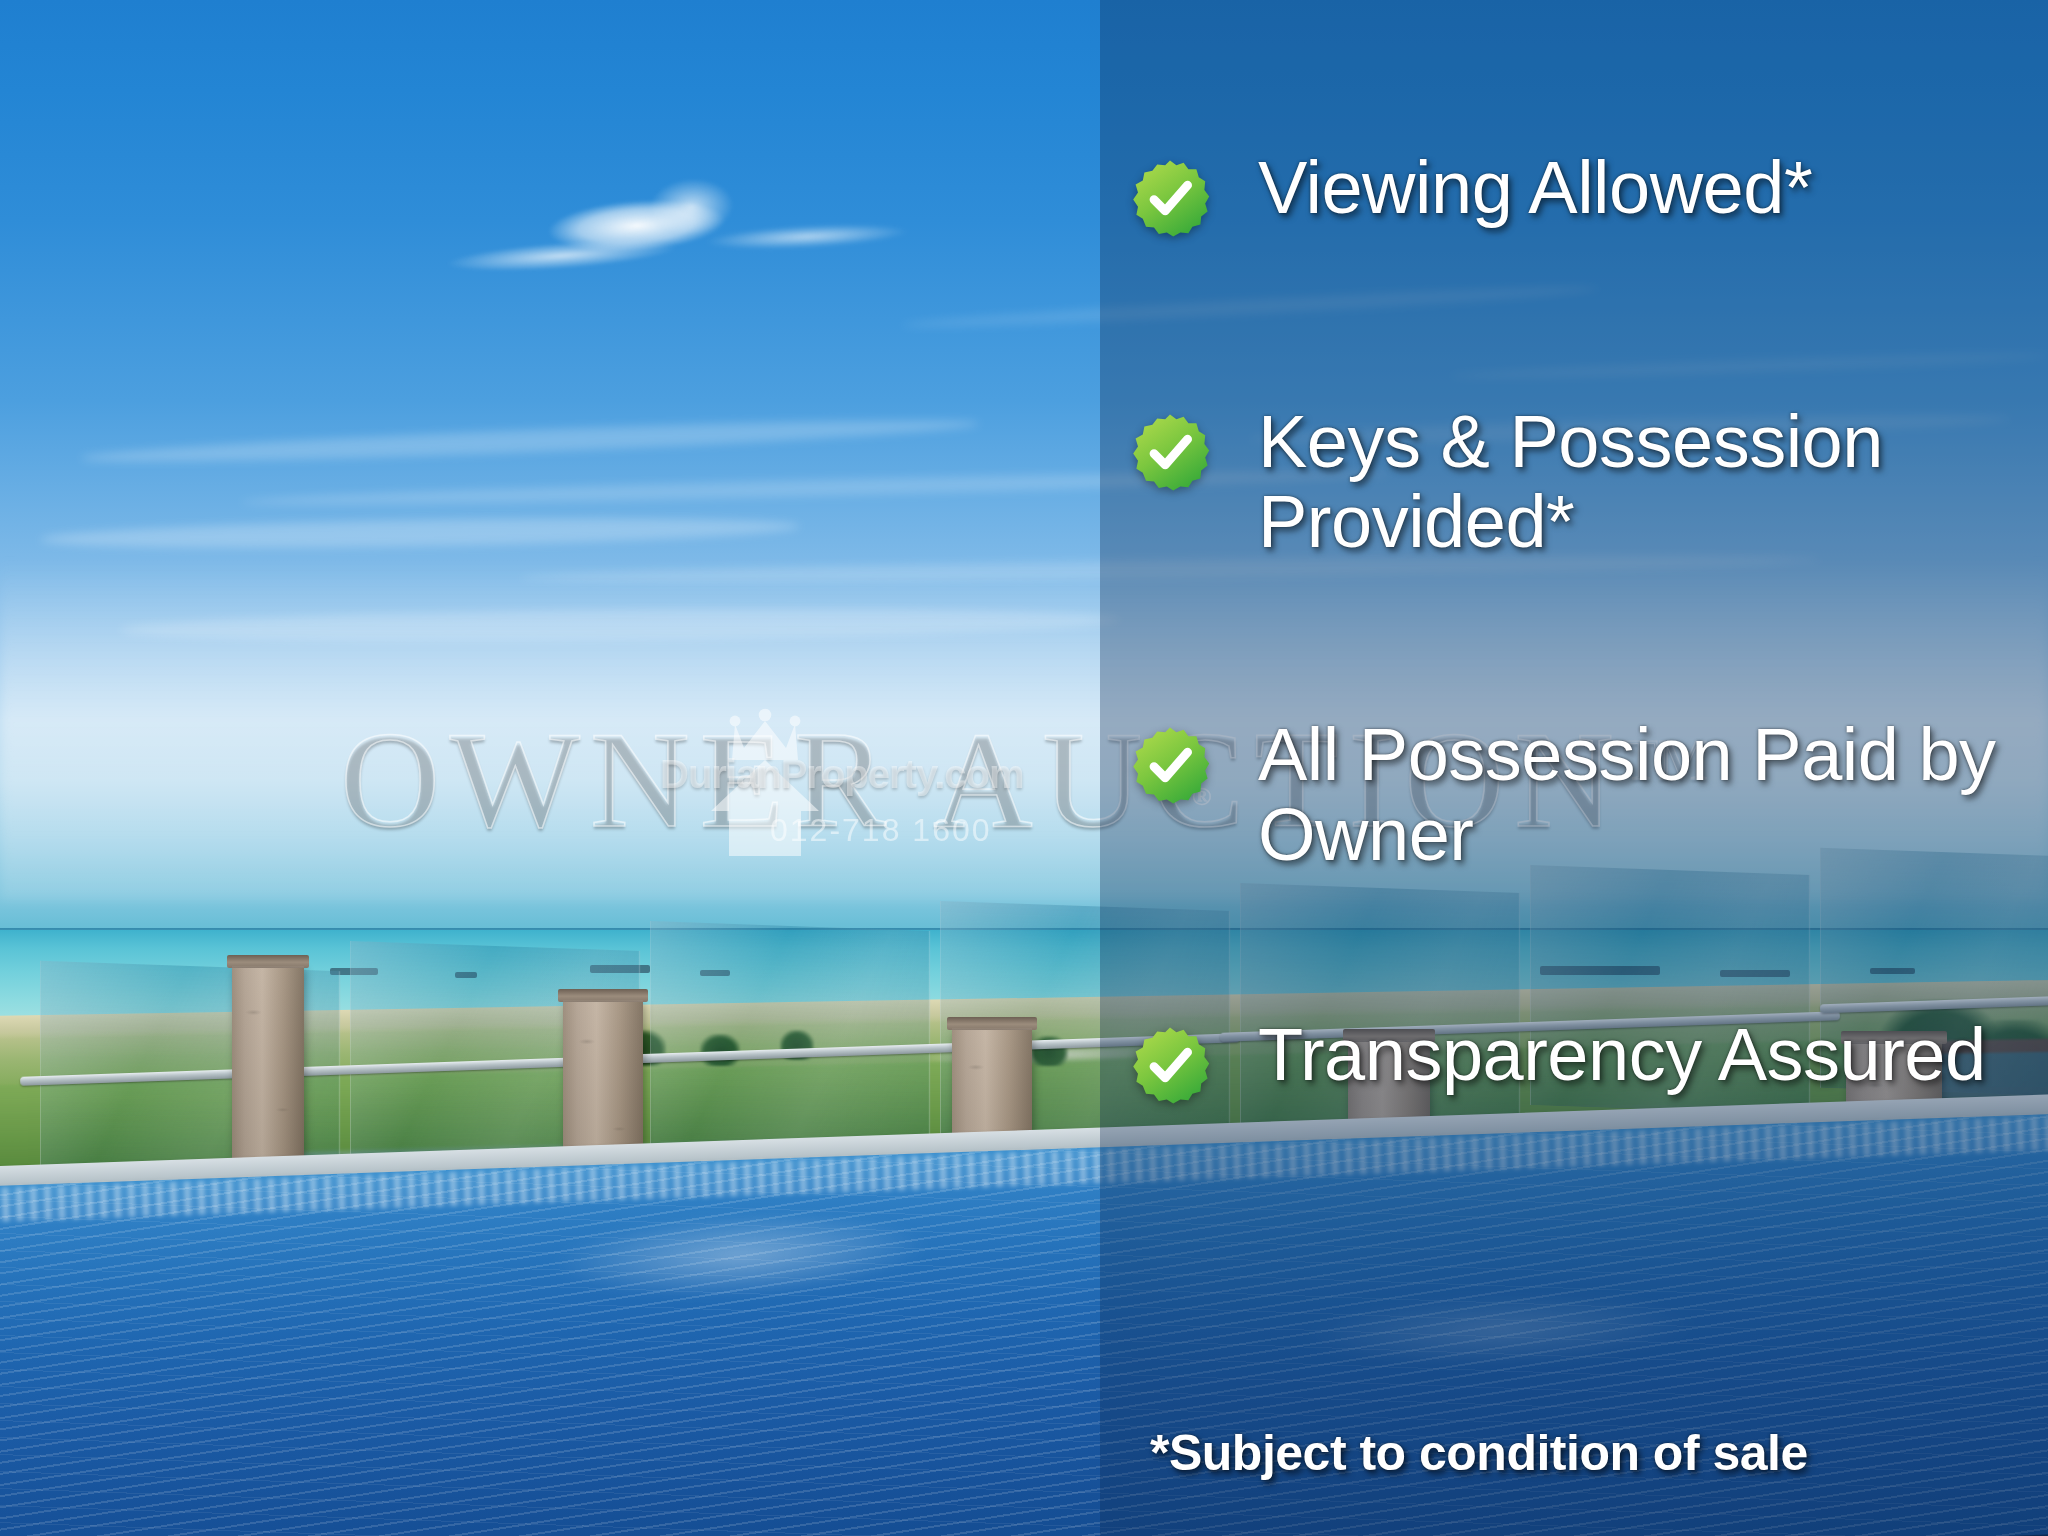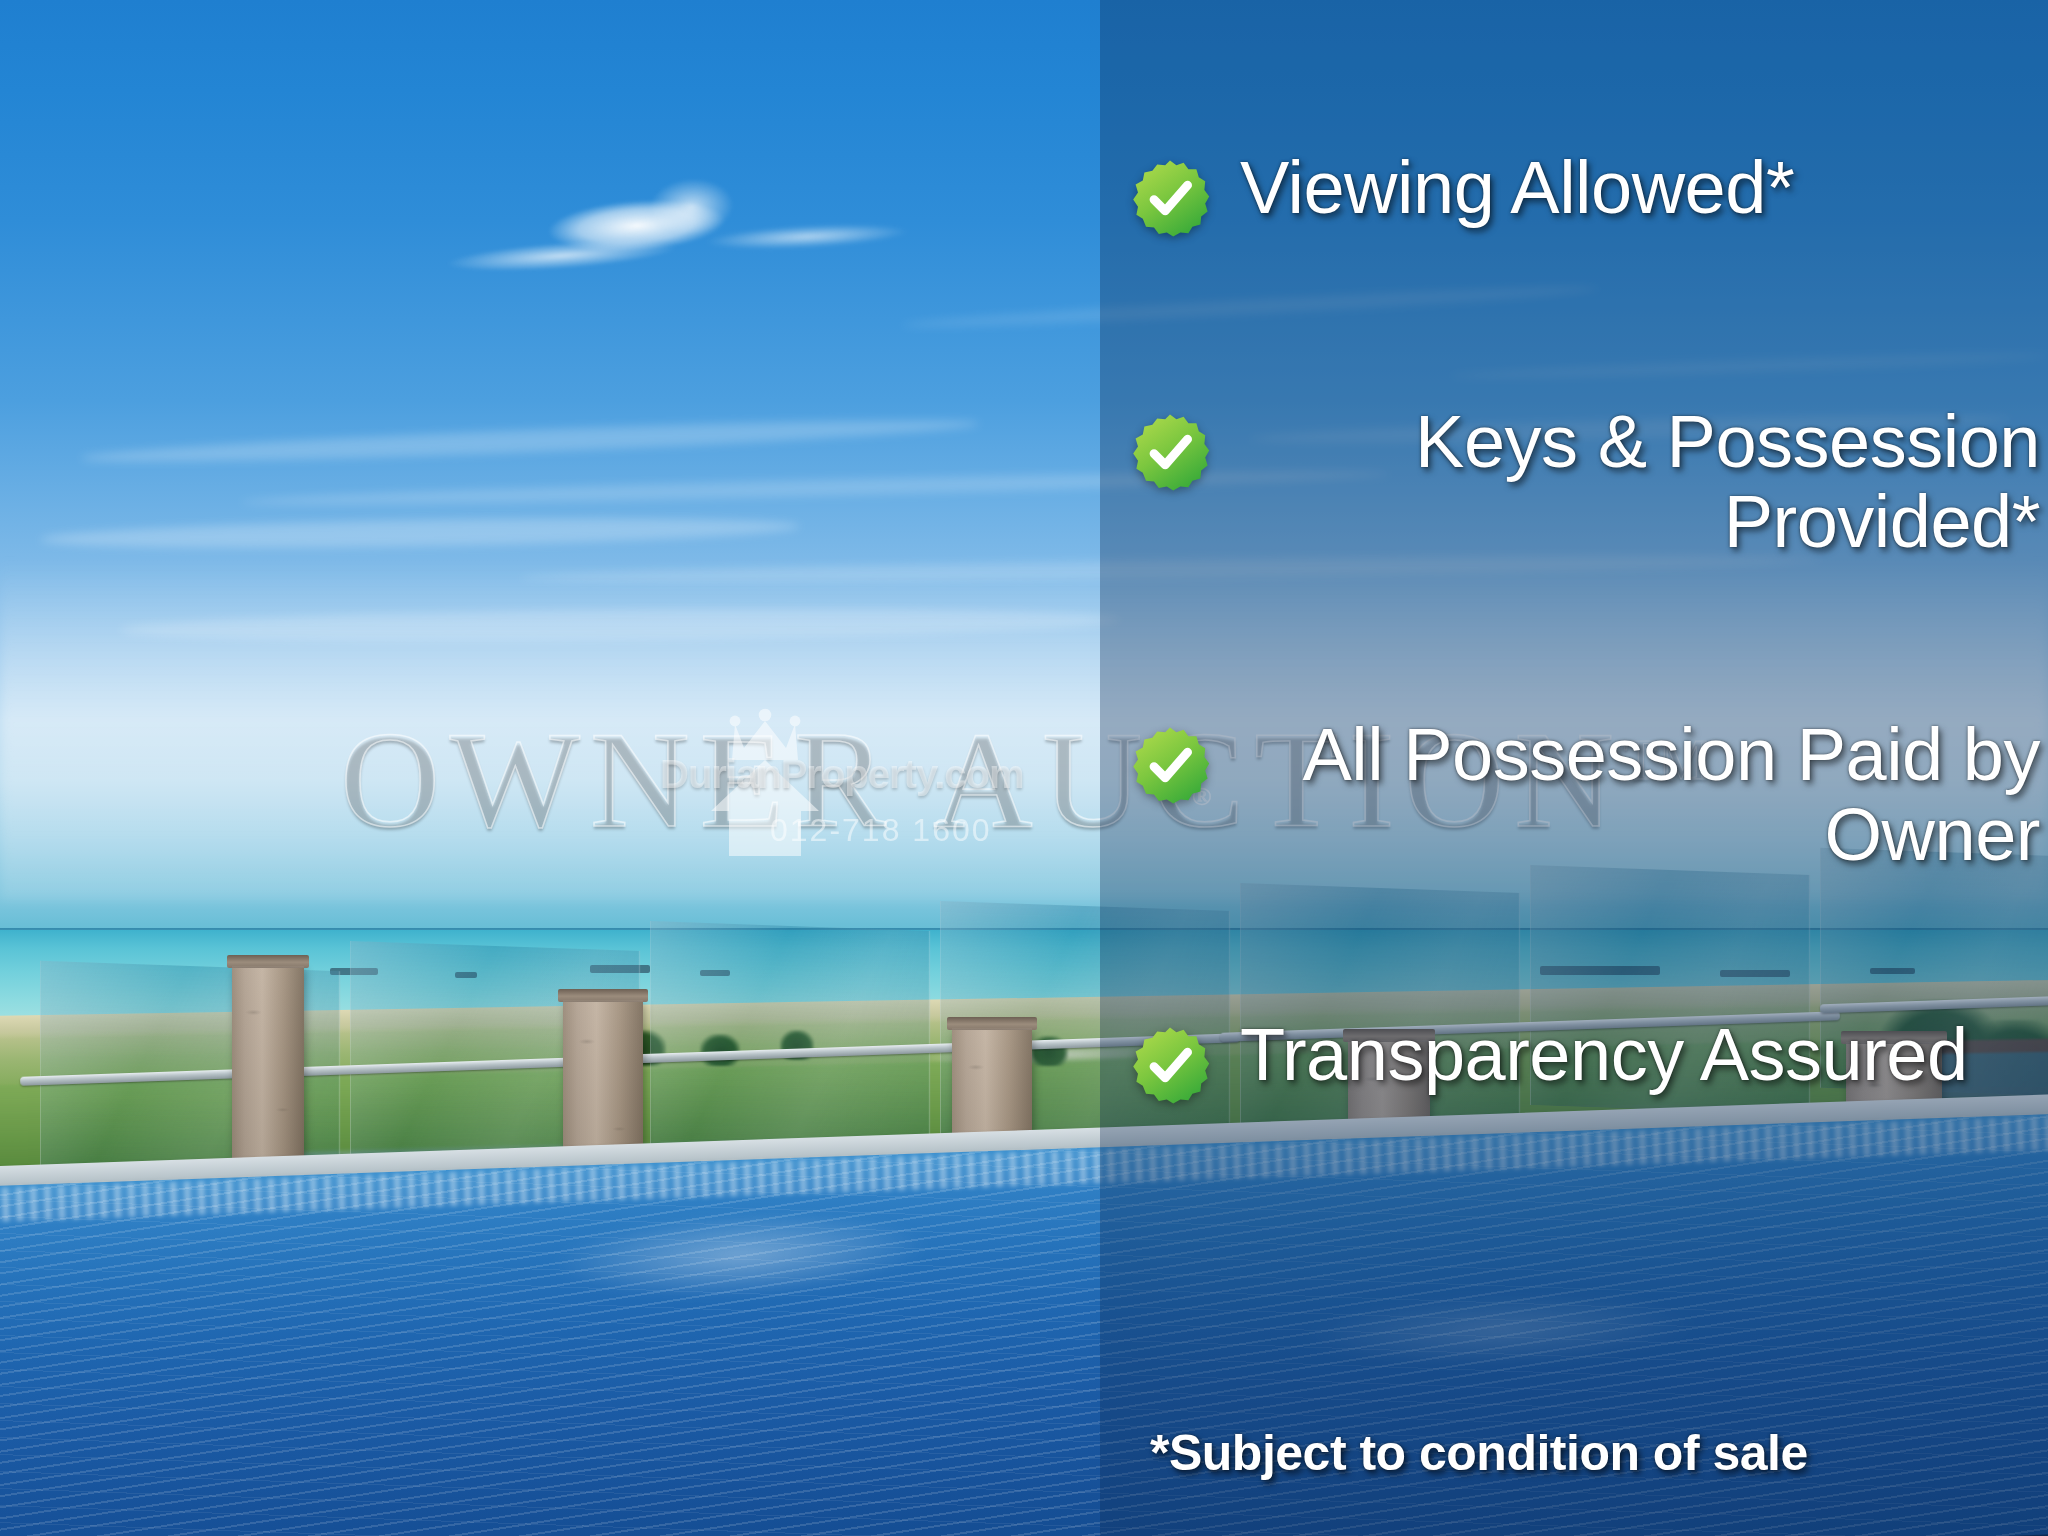--- a/index.html
+++ b/index.html
@@ -294,21 +294,21 @@
   
   .overlay-panel {
     position:absolute; left:1100px; top:0; width:948px; height:1536px;
     background:rgba(16,44,82,.33);
   }
 
   .features {
     position:absolute; left:1130px; top:0; width:918px; height:1300px;
   }
   .feature {
-    position:absolute; display:flex; align-items:flex-start; gap:30px;text-align:right;
+    position:absolute; display:flex; align-items:flex-start; gap:48px;
   }
   .f1 { left:0;  top:148px; }
   .f2 { left:0;  top:402px; }
   .f3 { left:0;  top:715px; }
   .f4 { left:0;  top:1015px; }
 
   .badge {
     flex:0 0 auto; width:80px; height:80px; position:relative; margin-top:10px;
     filter:drop-shadow(0 3px 4px rgba(0,0,0,.35));
   }

